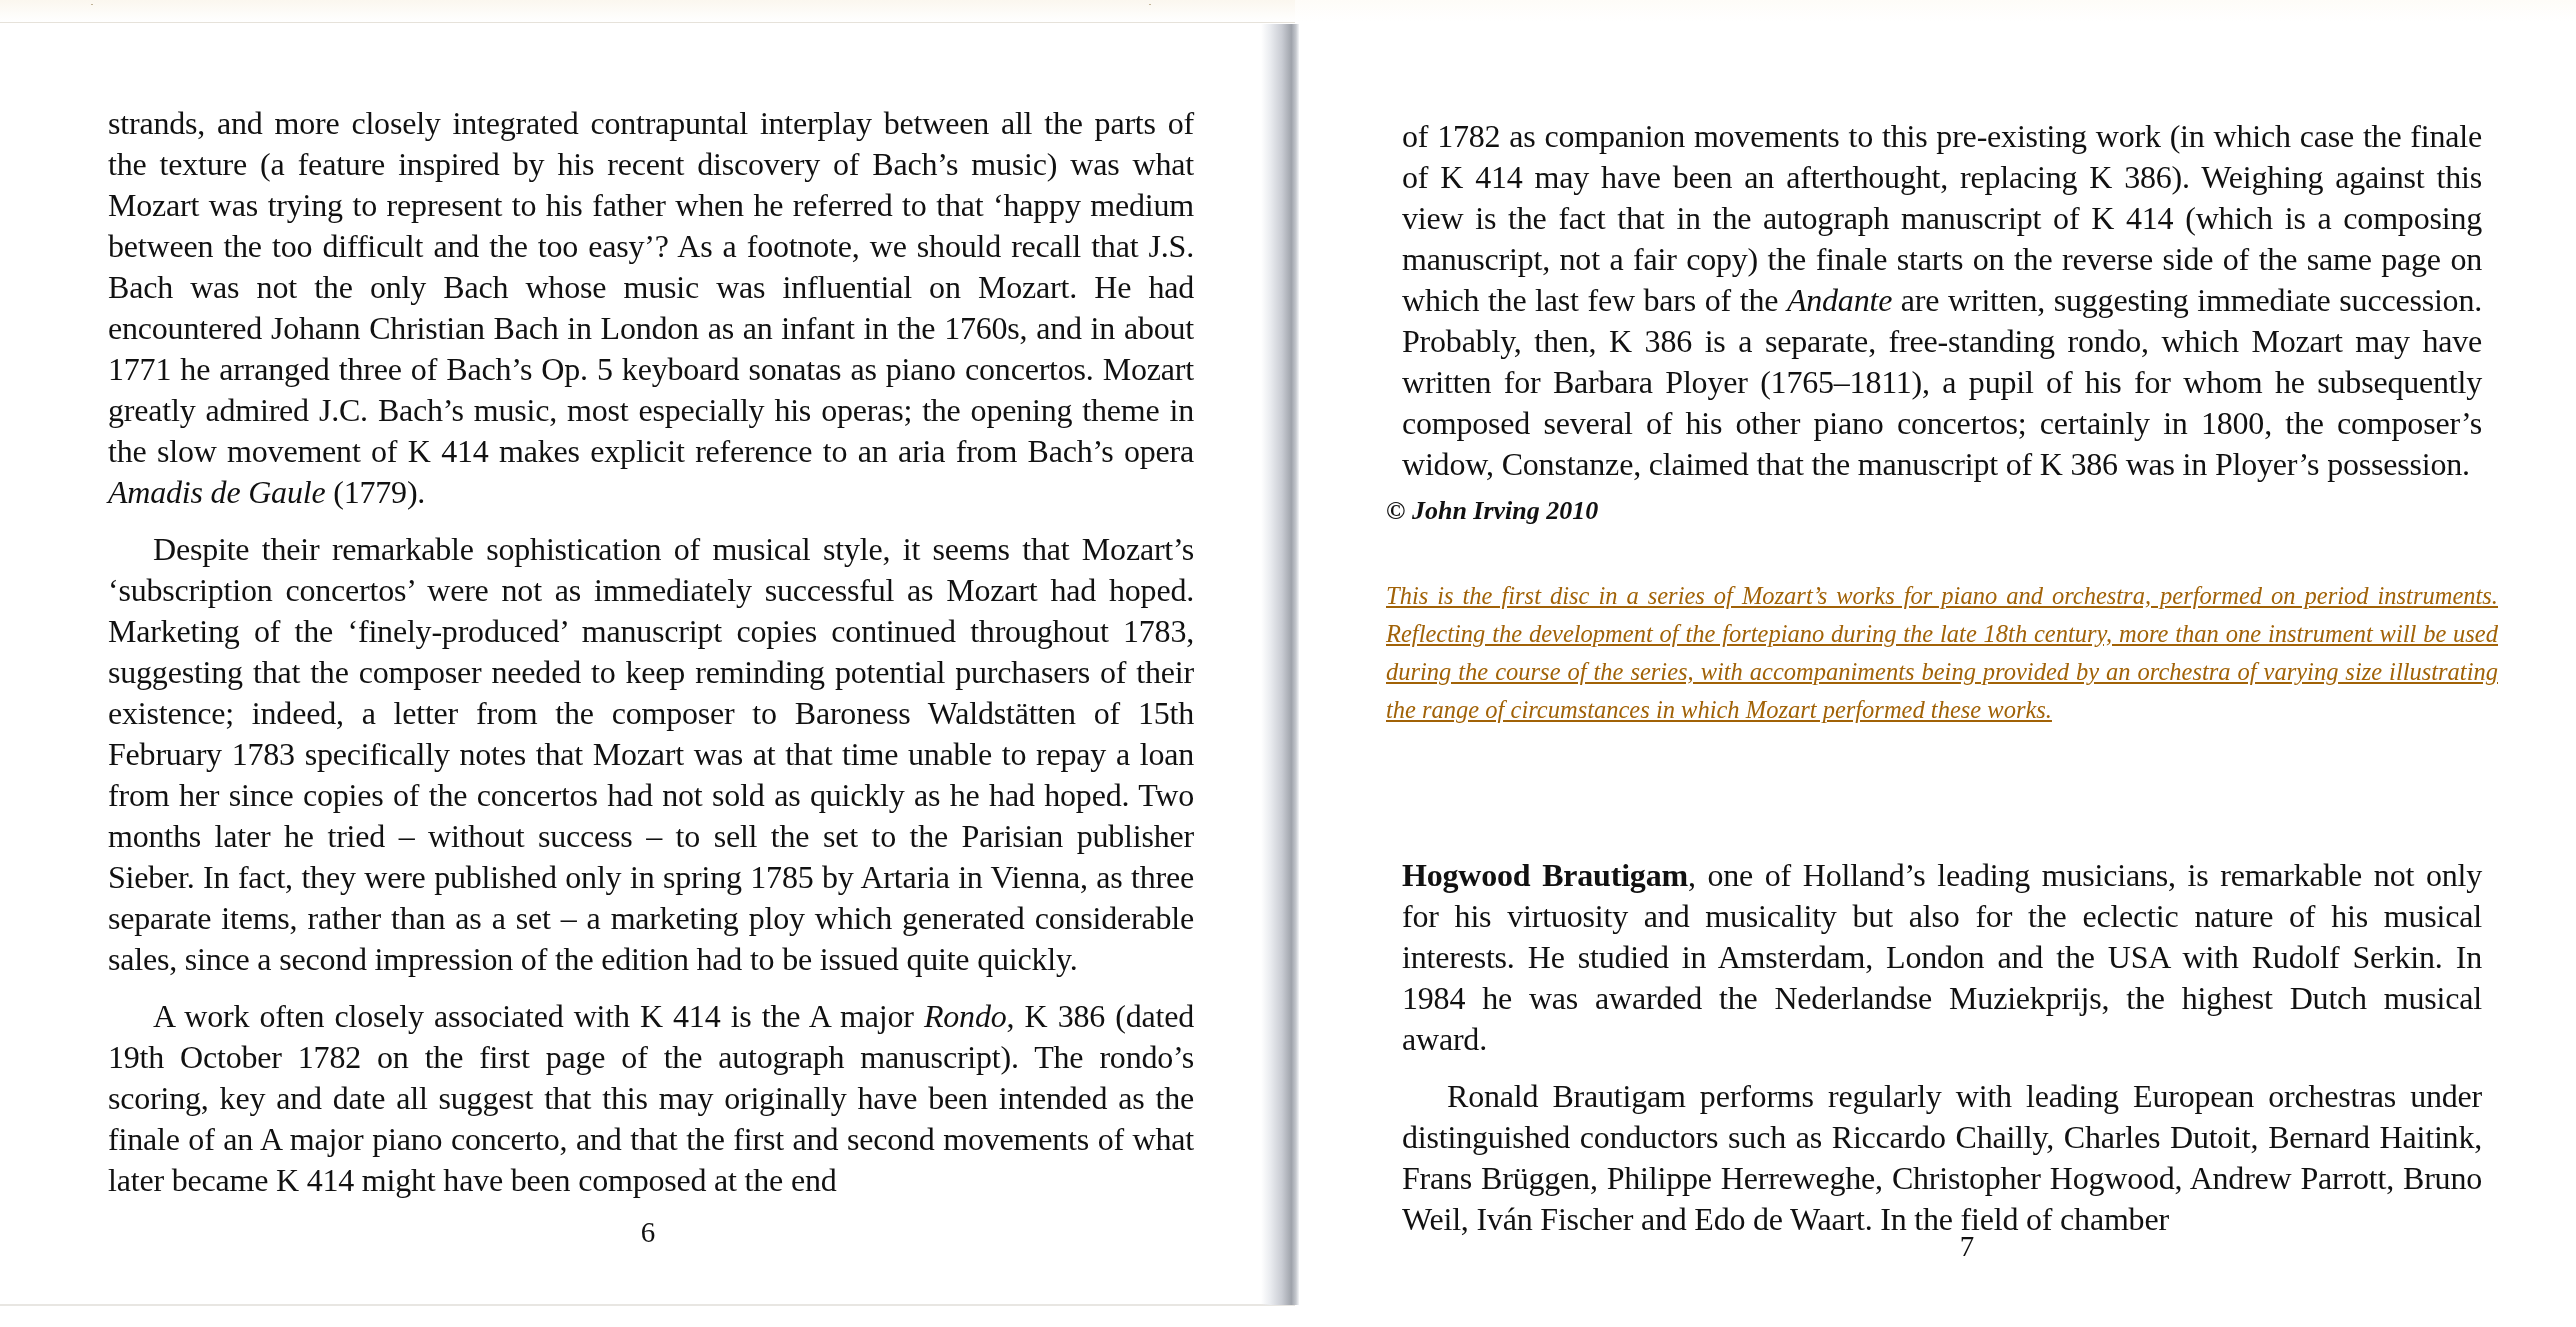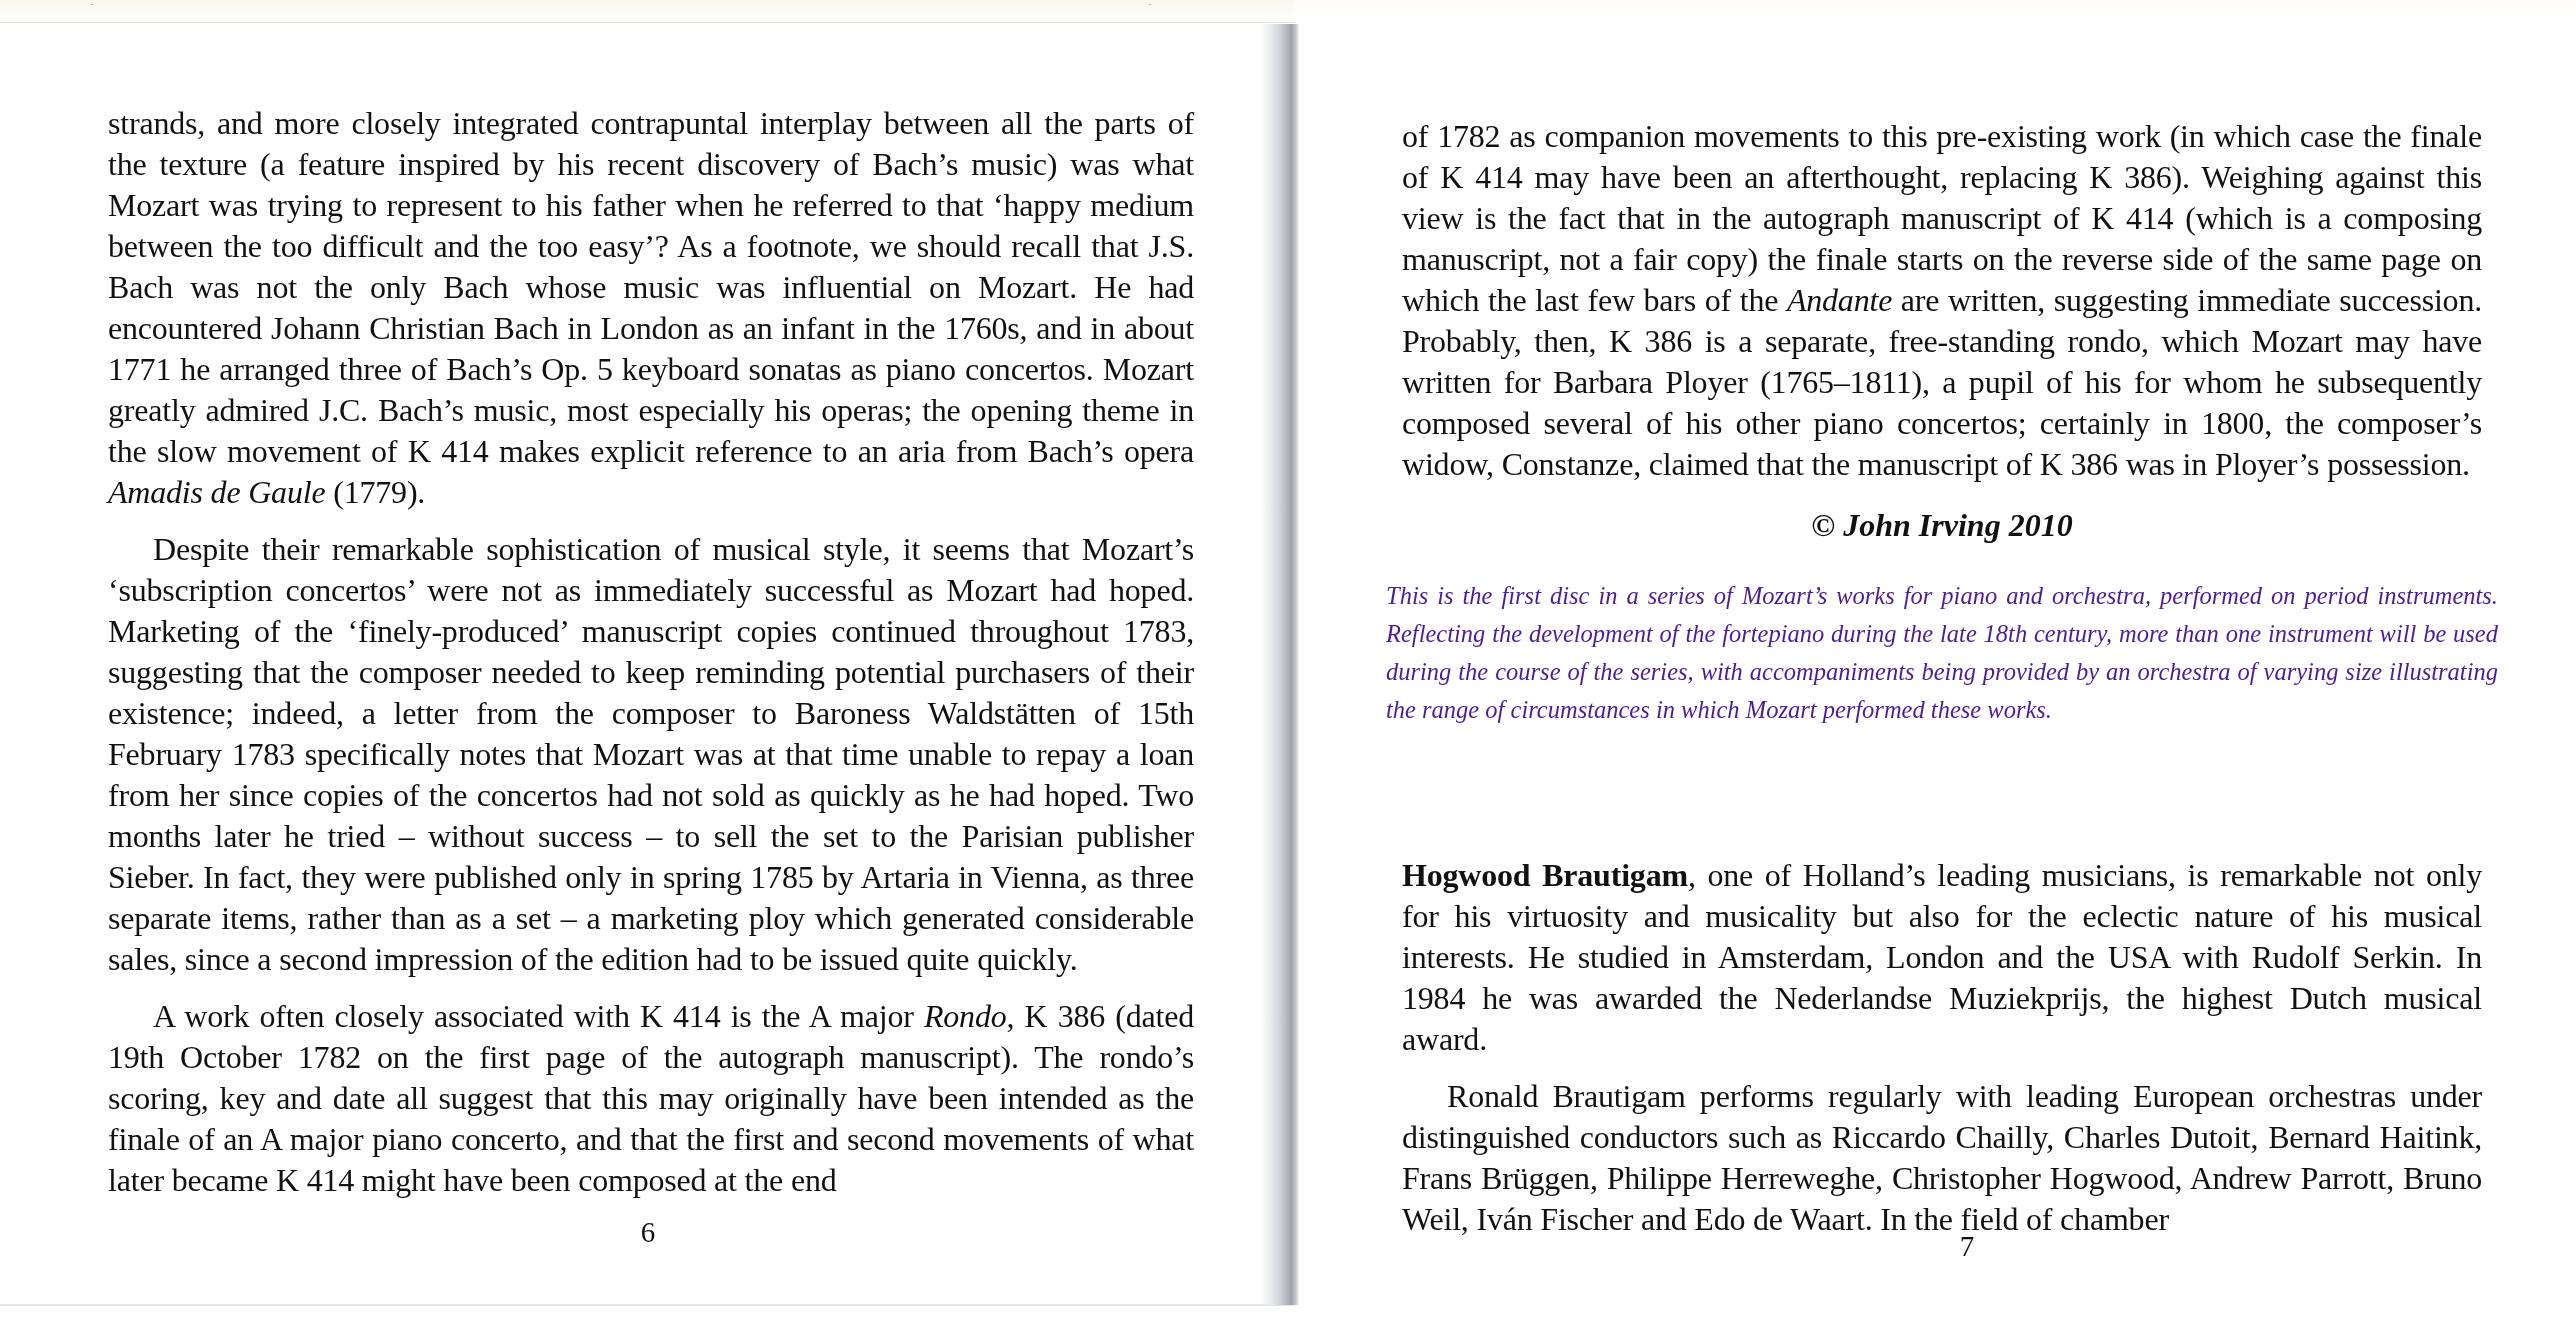--- a/index.html
+++ b/index.html
@@ -43,28 +43,28 @@
     line-height: 41px;
     text-align: justify;
     hyphens: manual;
     letter-spacing: -0.2px;
   }
   .text-col p { margin: 16px; }
   .text-col p.indent { text-indent: 45px; }
   .left-col { left: 92px; top: 87px; width: 1118px; }
   .right-col-a { left: 87px; top: 100px; width: 1112px; }
   .signature {
-    position: absolute; left: 87px; top: 505px; width: 1112px;
-    text-align: center; font-style: italic; font-weight: bold;
-    font-size: 32px; line-height: 41px;
+    position: absolute; left: 87px; top: 490px; width: 1112px;
+    text-align: left; font-style: italic; font-weight: bold;
+    font-size: 26px; line-height: 41px;
   }
   .series-note {
     position: absolute; left: 87px; top: 577px; width: 1112px;
     font-style: italic; font-size: 24.5px; line-height: 38px;
-    text-align: justify; color: #4c1d95;
+    text-align: justify; color: #a16207; text-decoration: underline;
   }
   .series-note p { margin: 0; }
   .right-col-b { left: 87px; top: 839px; width: 1112px; }
   .bold { font-weight: bold; }
   .page-number {
     position: absolute; font-size: 29px; line-height: 33px; width: 54px; text-align: center;
   }
   .pn-left { left: 621px; top: 1216px; }
   .pn-right { left: 641px; top: 1230px; }
   .speck { position: absolute; width: 1.8px; height: 1.8px; border-radius: 0.9px; background: #b9a98a; }

